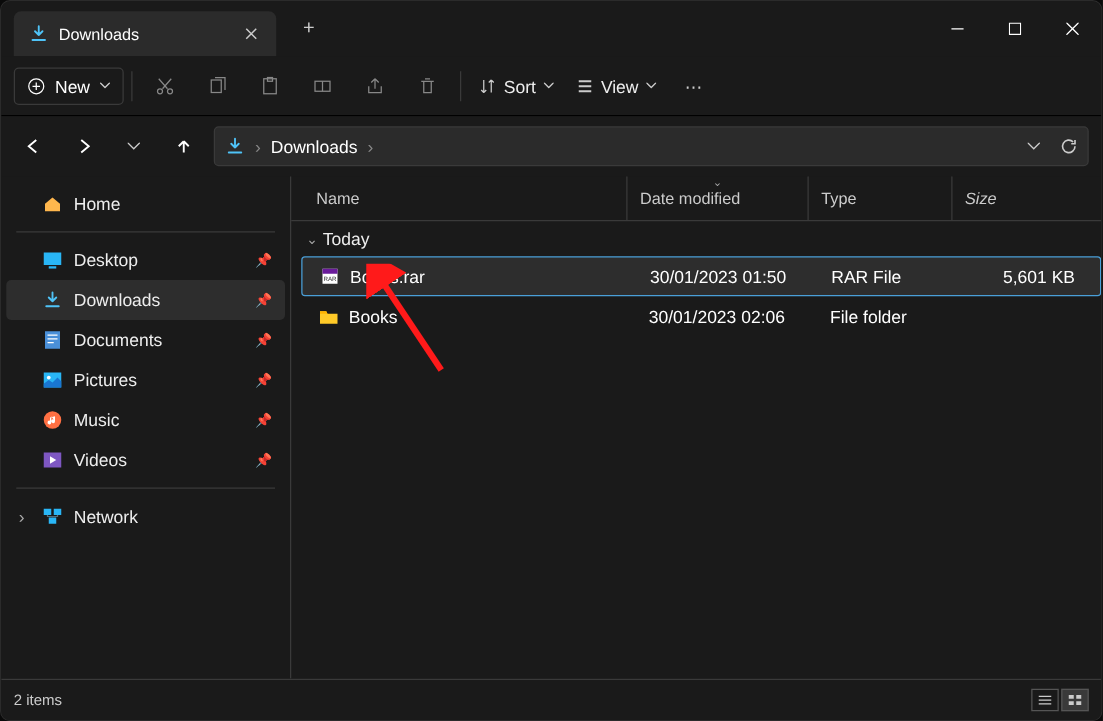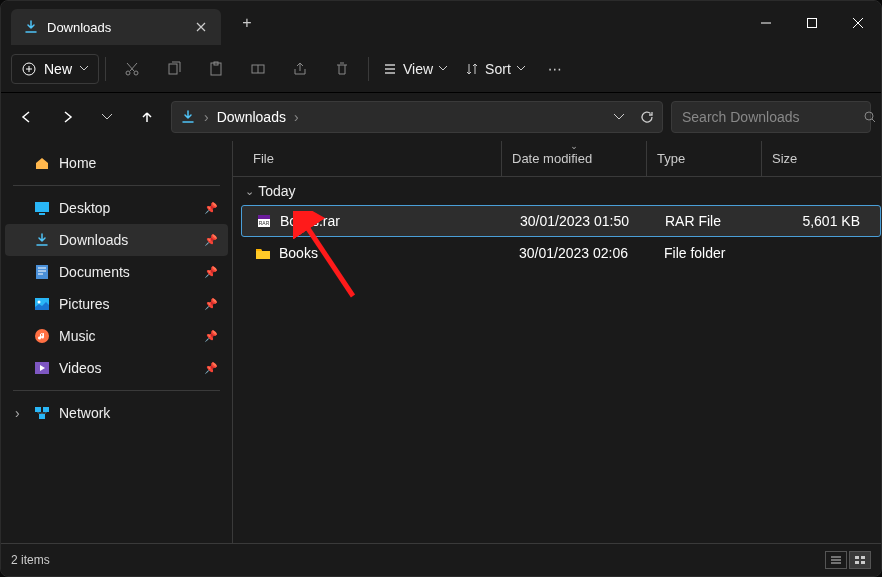--- a/index.html
+++ b/index.html
@@ -41,21 +41,21 @@
 .sb-item .pin { margin-left: auto; color: #888; font-size: 11px; }
 .sb-item.expandable::before { content: "›"; position: absolute; left: 10px; color: #aaa; font-size: 14px; }
 .sb-icon { width: 18px; height: 18px; display: flex; align-items: center; justify-content: center; }
 
 
 .content { flex: 1; display: flex; flex-direction: column; }
 .colheaders { display: flex; height: 36px; align-items: center; border-bottom: 1px solid #3a3a3a; color: #ccc; font-size: 13px; padding-left: 20px; }
 .col-name { width: 248px; }
 .col-date { width: 145px; border-left: 1px solid #3a3a3a; padding-left: 10px; height: 100%; display: flex; align-items: center; position: relative; }
 .col-type { width: 115px; border-left: 1px solid #3a3a3a; padding-left: 10px; height: 100%; display: flex; align-items: center; }
-.col-size { flex: 1; border-left: 1px solid #3a3a3a; padding-left: 10px; height: 100%; display: flex; align-items: center; }
+.col-size { flex: 1; border-left: 1px solid #3a3a3a; padding-left: 10px; height: 100%; display: flex; align-items: center; font-style: italic; }
 .sortind { position: absolute; top: 0; left: 50%; transform: translateX(-50%); font-size: 9px; color: #aaa; }
 
 .filelist { flex: 1; padding-left: 8px; position: relative; }
 .group-header { display: flex; align-items: center; gap: 4px; padding: 6px 4px; color: #eee; font-size: 14px; }
 .group-header .caret { font-size: 11px; color: #aaa; }
 .row { display: flex; align-items: center; height: 32px; padding-left: 12px; border-radius: 3px; }
 .row.selected { background: #2d2d2d; border: 1px solid #4a9fd8; }
 .row .ficon { width: 20px; height: 20px; margin-right: 6px; display: flex; align-items: center; justify-content: center; }
 .row .fname { width: 230px; }
 .row .fdate { width: 145px; padding-left: 10px; }
@@ -159,37 +159,37 @@
       </div>
     <div class="tbicon">
         <svg width="16" height="16">
           <path d="M3 4h10M5 4v9h6V4M6 2h4" stroke="#888" fill="none"></path>
         </svg>
       </div>
     <div class="tsep"></div>
     <div class="tlabel">
       <span>
           <svg width="14" height="14">
-            <path d="M2 3h10M2 7h10M2 11h10" stroke="#ccc" stroke-width="1.5"></path>
-          </svg>
-        </span>
-      <span>View</span>
+            <path d="M4 2v10m0 0l-2-2m2 2l2-2M10 12V2m0 0l-2 2m2-2l2 2" stroke="#ccc" fill="none"></path>
+          </svg>
+        </span>
+      <span>Sort</span>
       <span>
           <svg width="8" height="5">
             <path d="M0 0l4 4 4-4" stroke="#ccc" fill="none"></path>
           </svg>
         </span>
     </div>
     <div class="tlabel">
       <span>
           <svg width="14" height="14">
-            <path d="M4 2v10m0 0l-2-2m2 2l2-2M10 12V2m0 0l-2 2m2-2l2 2" stroke="#ccc" fill="none"></path>
-          </svg>
-        </span>
-      <span>Sort</span>
+            <path d="M2 3h10M2 7h10M2 11h10" stroke="#ccc" stroke-width="1.5"></path>
+          </svg>
+        </span>
+      <span>View</span>
       <span>
           <svg width="8" height="5">
             <path d="M0 0l4 4 4-4" stroke="#ccc" fill="none"></path>
           </svg>
         </span>
     </div>
     <div class="tbicon" style="color:#ccc">⋯</div>
   </div>
 
   <div class="navbar">
@@ -226,29 +226,20 @@
           <svg width="10" height="6">
             <path d="M0 0l5 5 5-5" stroke="#ccc" fill="none"></path>
           </svg>
         </span>
       <span style="margin-left:8px">
           <svg width="14" height="14">
             <path d="M12 7a5 5 0 11-1.5-3.5M12 2v3h-3" stroke="#ccc" fill="none" stroke-width="1.3"></path>
           </svg>
         </span>
     </div>
-    <div class="searchbox">
-      <input placeholder="Search Downloads" style="">
-      <span>
-          <svg width="14" height="14">
-            <circle cx="6" cy="6" r="4" stroke="#888" fill="none"></circle>
-            <path d="M9 9l3 3" stroke="#888"></path>
-          </svg>
-        </span>
-    </div>
   </div>
 
   <div class="main">
     <div class="sidebar">
       <div class="sb-item">
         <span class="sb-icon">
             <svg width="16" height="16">
               <path d="M2 8l6-5 6 5v6H2z" fill="#ffb74d"></path>
             </svg>
           </span>
@@ -324,21 +315,21 @@
               <rect x="5" y="8" width="6" height="5" fill="#29b6f6"></rect>
               <path d="M4 6v1h8V6M8 7v1" stroke="#546e7a"></path>
             </svg>
           </span>
         <span>Network</span>
       </div>
     </div>
 
     <div class="content">
       <div class="colheaders">
-        <div class="col-name">File</div>
+        <div class="col-name">Name</div>
         <div class="col-date">
           <span class="sortind">⌄</span>
           <span>Date modified</span>
         </div>
         <div class="col-type">Type</div>
         <div class="col-size">Size</div>
       </div>
       <div class="filelist">
         <div class="group-header">
           <span class="caret">⌄</span>

